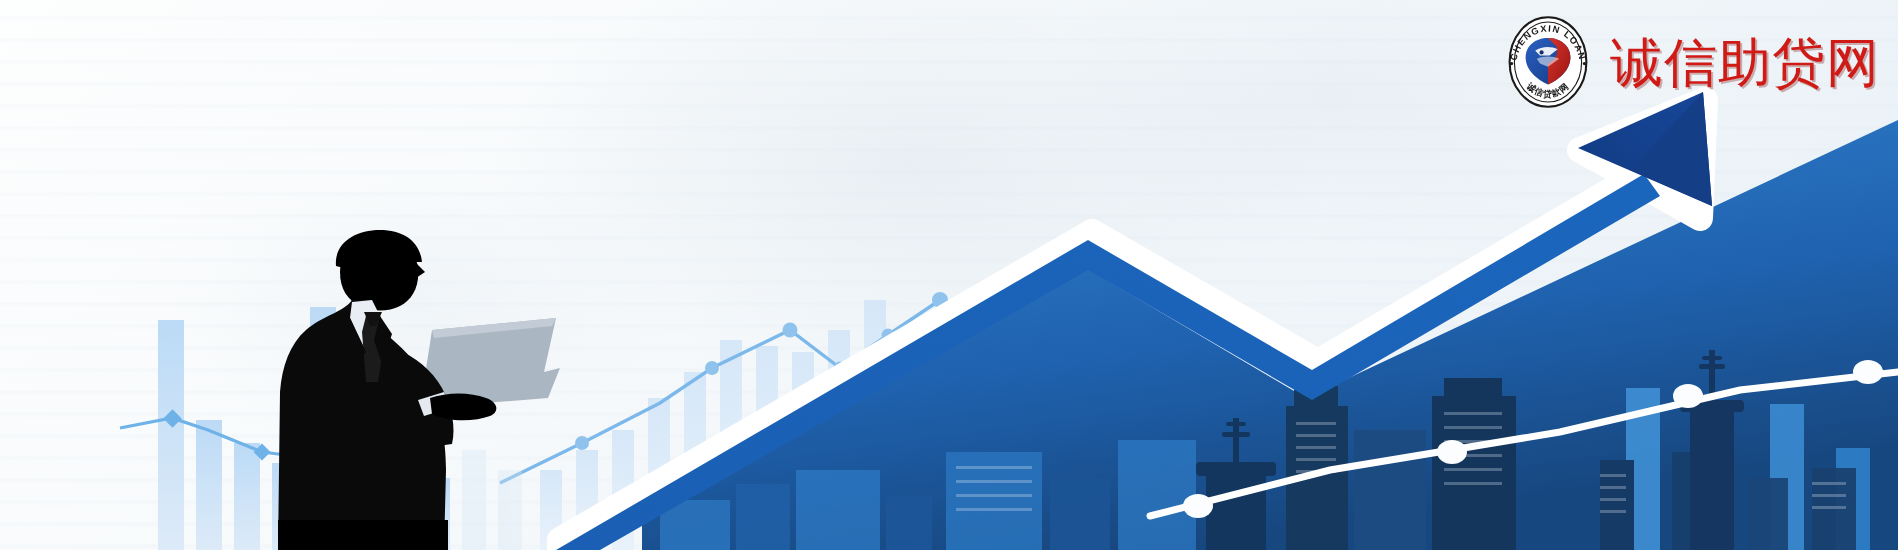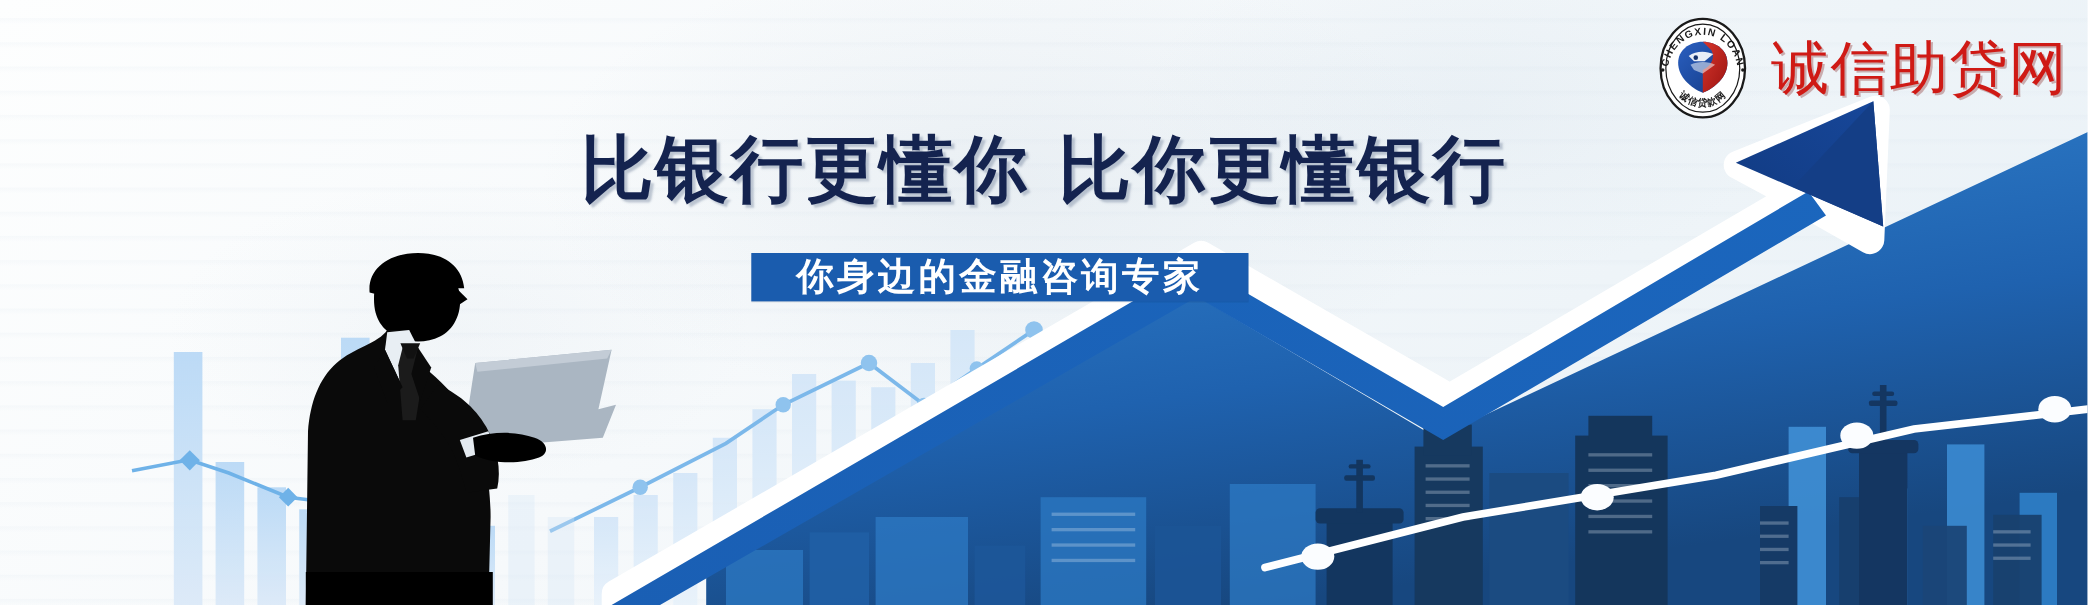--- a/index.html
+++ b/index.html
@@ -336,27 +336,21 @@
       </g>
 
       <g opacity=".35">
         <rect x="462" y="450" width="24" height="100" fill="#d6e7f7"></rect>
         <rect x="498" y="470" width="24" height="80" fill="#d6e7f7"></rect>
       </g>
 
     </g>
   </svg>
 
-  <div class="headline">
-    <div class="headline-text"><span>比银行更懂你</span><span class="gap"></span><span>比你更懂银行</span></div>
-  </div>
-
-  <div class="subtitle-bar">
-    <span class="subtitle-text">你身边的金融咨询专家</span>
-  </div>
+
 
   <div class="logo-block">
 
     <svg class="logo-seal" viewBox="0 0 120 120" xmlns="http://www.w3.org/2000/svg">
       <defs>
         <path id="arcTop" d="M 20,66 A 40,44 0 0 1 100,66" fill="none"></path>
         <path id="arcBot" d="M 26,78 A 36,38 0 0 0 94,78" fill="none"></path>
         <linearGradient id="gBirdBlue" x1="0" y1="0" x2="1" y2="1">
           <stop offset="0%" stop-color="#2a5fc0"></stop>
             <stop offset="100%" stop-color="#143b86"></stop>

